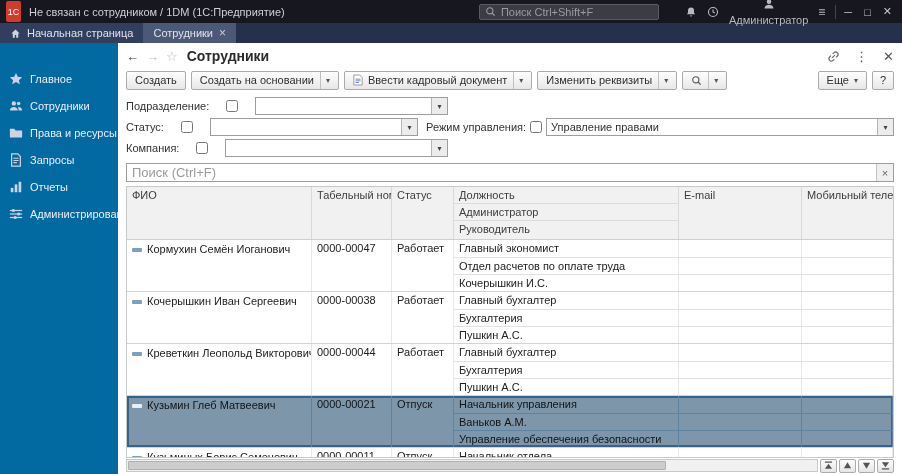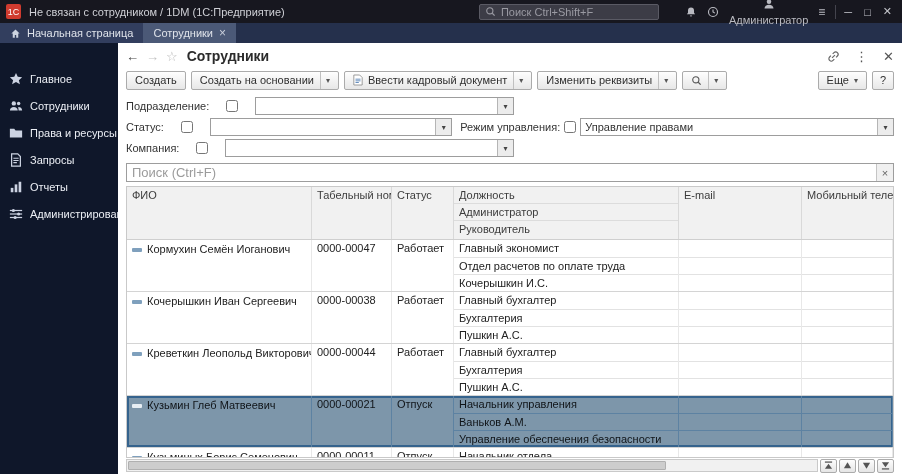--- a/index.html
+++ b/index.html
@@ -1,39 +1,39 @@
 <!DOCTYPE html>
 <html><head>
 <meta charset="utf-8">
 <style>
   * { margin:0; padding:0; box-sizing:border-box; }
   html,body { width:902px; height:474px; overflow:hidden; font-family:"Liberation Sans",sans-serif; font-size:11px; color:#222; background:#fff; }
   svg { display:block; }
 
   
   .titlebar { height:23px; background:#17171f; display:flex; align-items:center; padding:0 6px; gap:8px; color:#b9bac1; }
-  .logo1c { width:15px; height:15px; background:#d03b2f; color:#fff; font-weight:normal; font-size:9px; display:flex; align-items:center; justify-content:center; border-radius:2px; }
+  .logo1c { width:15px; height:21px; background:#d03b2f; color:#fff; font-weight:normal; font-size:9px; display:flex; align-items:center; justify-content:center; border-radius:2px; }
   .win-title { color:#cfd0d6; white-space:nowrap; }
   .tb-spacer { flex:1; }
   .tb-search { width:180px; height:16px; background:#3c3c46; border:1px solid #5a5a64; border-radius:2px; display:flex; align-items:center; gap:5px; padding:0 5px; color:#9a9aa2; }
   .tb-icons { display:flex; align-items:center; gap:10px; color:#b9bac1; }
   .tb-user { display:flex; align-items:center; gap:4px;flex-direction:column; }
   .tb-sep { width:1px; height:14px; background:#44444e; }
   .winctl { display:flex; align-items:center; gap:12px; font-size:11px; color:#c5c6cc; padding-right:4px; }
 
   
   .tabbar { height:20px; background:#25304c; display:flex; align-items:stretch; color:#dfe3ea; }
   .tab { display:flex; align-items:center; gap:6px; padding:0 10px; white-space:nowrap; }
   .tab-home { background:#323e5e; }
   .tab-active { background:#4b5977; }
   .tab-close { color:#c9cfdb; font-size:12px; line-height:1; }
 
   
   .workspace { display:flex; height:431px; }
-  .sidebar { width:118px; background:#0f172a; padding-top:22px; flex-shrink:0; }
+  .sidebar { width:118px; background:#0369a1; padding-top:22px; flex-shrink:0; }
   .side-item { display:flex; align-items:center; gap:7px; height:27px; padding-left:9px; color:#eceff5; cursor:pointer; }
   .side-item .sicon { color:#ccd3e2; width:14px; height:14px; flex-shrink:0; }
   .side-item span { white-space:nowrap; overflow:hidden; }
 
   .main { flex:1; display:flex; flex-direction:column; background:#fff; min-width:0; }
 
   
   .page-header { height:24px; display:flex; align-items:center; gap:7px; padding:2px 8px 0 8px; }
   .nav-arrow { font-size:13px; color:#444; cursor:pointer; }
   .nav-arrow.disabled { color:#c2c2c2; }
@@ -48,21 +48,21 @@
   .toolbar { height:26px; display:flex; align-items:center; gap:5px; padding:0 8px; }
   .btn { height:19px; padding:0 8px; background:linear-gradient(#fefefe,#e7e7e7); border:1px solid #ababab; border-radius:2px; color:#2f2f2f; display:inline-flex; align-items:center; gap:5px; white-space:nowrap; cursor:pointer; }
   .btn .caret { font-size:8px; color:#555; border-left:1px solid #c0c0c0; padding-left:5px; margin-left:1px; align-self:stretch; display:flex; align-items:center; }
   .btn .caret-plain { font-size:8px; color:#555; }
   .btn-help { width:22px; justify-content:center; padding:0; }
   .tl-spacer { flex:1; }
 
   
   .filters { padding:3px 8px 2px 8px; }
   .filter-row { display:flex; align-items:center; height:20px; margin-bottom:1px; }
-  .f-group-left { display:flex; align-items:center; width:388px; gap:17px; }
+  .f-group-left { display:flex; align-items:center; width:322px; gap:17px; }
   .f-group-right { display:flex; align-items:center; width:516px; gap:4px; margin-left:8px; }
   .f-label { color:#333; white-space:nowrap; }
   .f-check { width:12px; height:12px; flex-shrink:0; }
   .combo { flex:1; height:18px; border:1px solid #9d9d9d; background:#fff; display:flex; align-items:stretch; min-width:0; }
   .combo-text { flex:1; padding:2px 4px; color:#333; white-space:nowrap; overflow:hidden; }
   .combo-btn { width:16px; background:#ececec; border-left:1px solid #b5b5b5; color:#444; font-size:8px; display:flex; align-items:center; justify-content:center; cursor:pointer; }
 
   
   .search-row { padding:2px 8px 4px 8px; }
   .search-box { position:relative; height:19px; }

